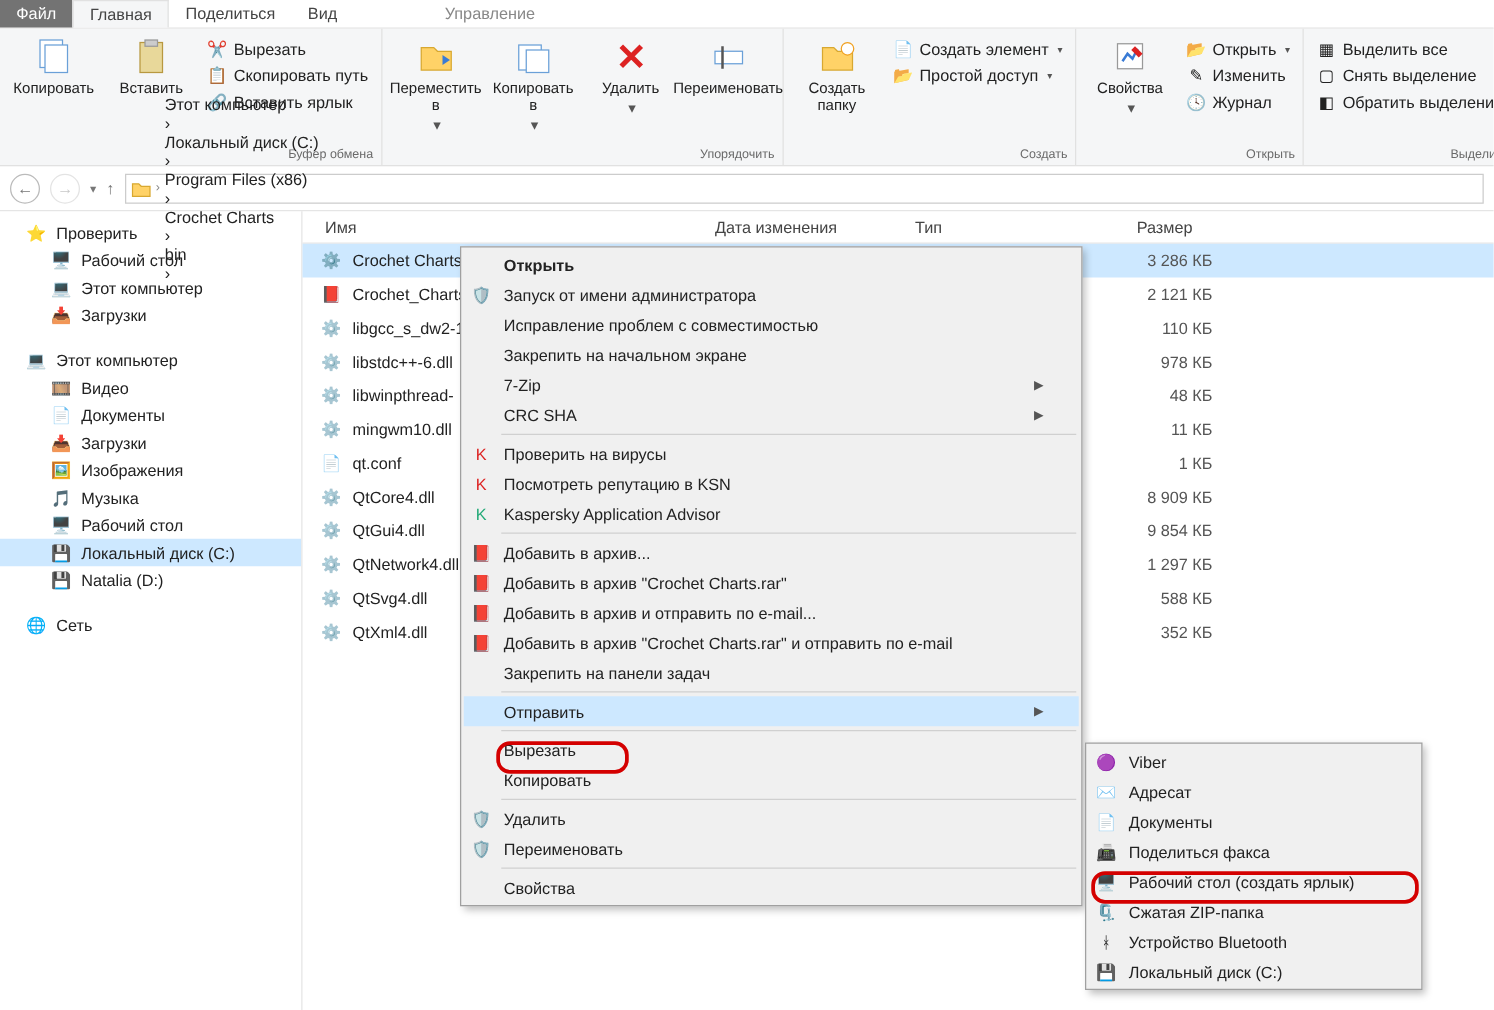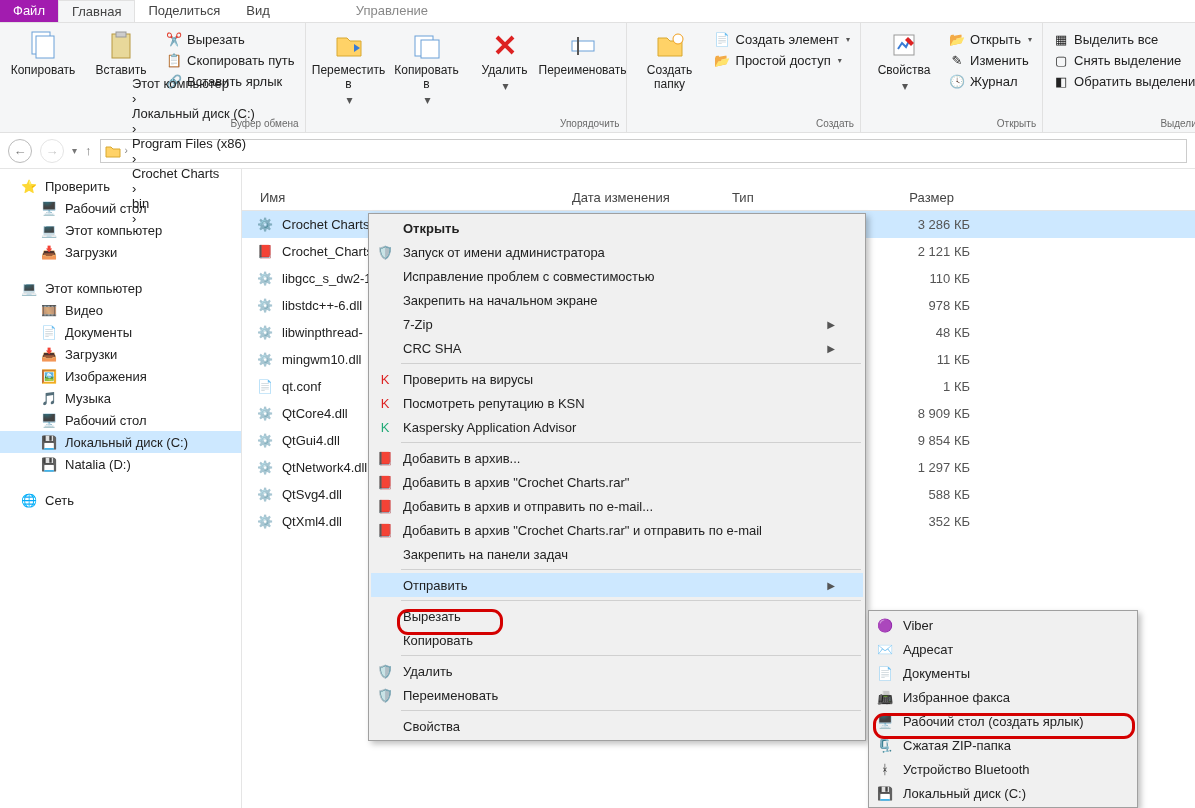--- a/index.html
+++ b/index.html
@@ -1,21 +1,21 @@
 <!DOCTYPE html>
 <html><head>
 <meta charset="utf-8">
 <style>
 * { box-sizing: border-box; margin: 0; padding: 0; font-family: "Segoe UI", Tahoma, sans-serif; font-size: 13px; }
 body { background: #fff; width: 1195px; height: 808px; overflow: hidden; color: #222; }
 
 
 .tabstrip { height: 23px; display: flex; align-items: stretch; background: #fff; border-bottom: 1px solid #e1e1e1; }
 .tab { padding: 3px 13px 0; color: #444; cursor: default; }
-.tab.file { background: #a21caf; color: #fff; }
+.tab.file { background: #737373; color: #fff; }
 .tab.active { background: #f5f6f7; border: 1px solid #e1e1e1; border-bottom: none; }
 .tab.mgmt { color: #888; margin-left: 60px; }
 
 
 .ribbon { background: #f5f6f7; border-bottom: 1px solid #e1e1e1; height: 110px; display: flex; }
 .group { border-right: 1px solid #e1e1e1; padding: 2px 6px 0; display: flex; flex-direction: column; }
 .group-body { flex: 1; display: flex; align-items: flex-start; gap: 4px; padding-top: 2px; }
 .group-label { text-align: right; color: #6a6a6a; font-size: 10px; padding: 2px 0 3px; }
 .big-btn { display: flex; flex-direction: column; align-items: center; width: 74px; padding-top: 2px; gap: 2px; cursor: default; }
 .big-btn .ic { width: 32px; height: 32px; display: flex; align-items: center; justify-content: center; }
@@ -33,21 +33,21 @@
 
 
 .main { display: flex; height: calc(808px - 23px - 110px - 36px); }
 .sidebar { width: 242px; border-right: 1px solid #e5e5e5; padding: 6px 0; overflow: auto; }
 .side-item { display: flex; align-items: center; gap: 7px; padding: 3px 8px 3px 20px; cursor: default; }
 .side-item.sub { padding-left: 40px; }
 .side-item.sel { background: #cde8ff; }
 .side-item .ic { width: 18px; height: 16px; display: inline-flex; align-items: center; justify-content: center; }
 .side-group { margin-bottom: 14px; }
 
-.files { flex: 1; position: relative; margin-top: 16px; }
+.files { flex: 1; position: relative; }
 .cols { display: flex; border-bottom: 1px solid #e5e5e5; height: 26px; align-items: center; color: #444; }
 .col { padding: 0 10px; }
 .c-name { width: 320px; padding-left: 18px; }
 .c-date { width: 160px; }
 .c-type { width: 160px; }
 .c-size { width: 100px; text-align: right; padding-right: 28px; }
 .row { display: flex; align-items: center; height: 27px; }
 .row .ic { width: 18px; height: 16px; margin: 0 8px 0 14px; display: inline-flex; align-items: center; justify-content: center; }
 .row.sel { background: #cde8ff; }
 .row .name { width: 288px; }
@@ -549,21 +549,21 @@
         <div class="ctx-item">
           <span class="ic">✉️</span>
           <span>Адресат</span>
         </div>
         <div class="ctx-item">
           <span class="ic">📄</span>
           <span>Документы</span>
         </div>
         <div class="ctx-item">
           <span class="ic">📠</span>
-          <span>Избранное факса</span>
+          <span>Поделиться факса</span>
         </div>
         <div class="ctx-item">
           <span class="ic">🖥️</span>
           <span>Рабочий стол (создать ярлык)</span>
         </div>
         <div class="ctx-item">
           <span class="ic">🗜️</span>
           <span>Сжатая ZIP-папка</span>
         </div>
         <div class="ctx-item">

